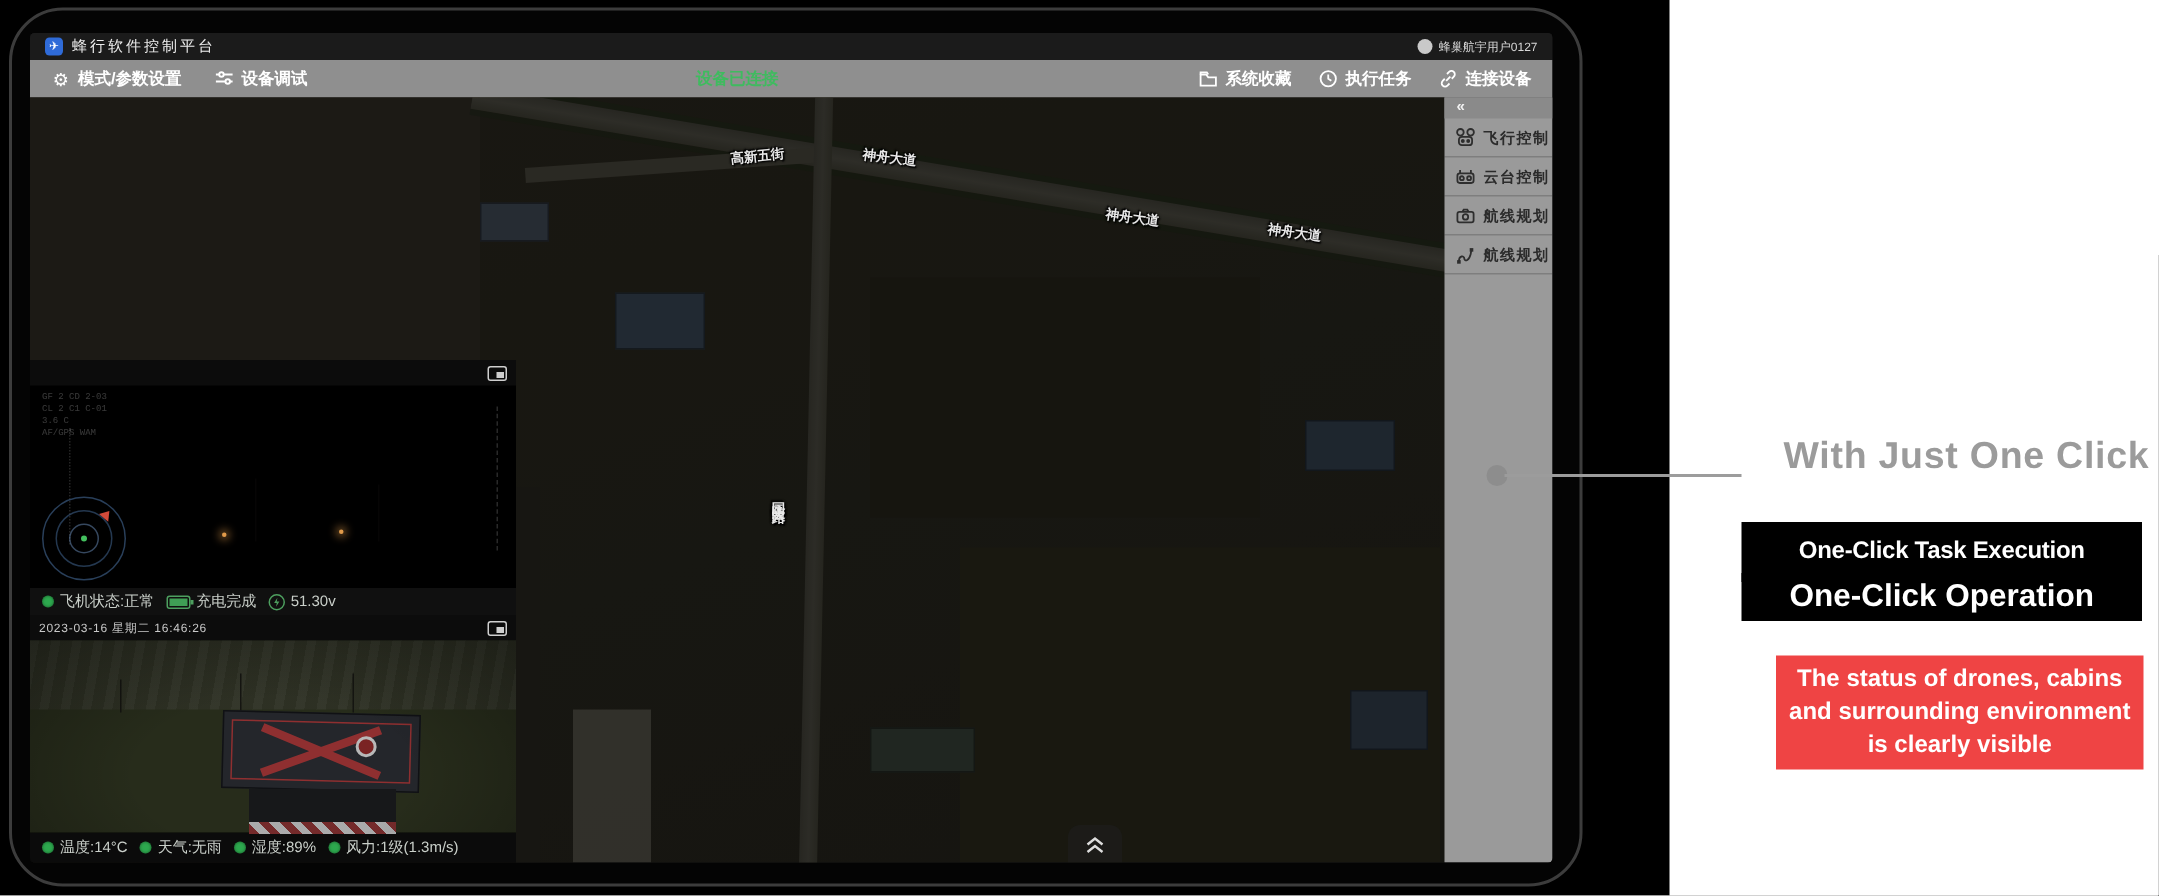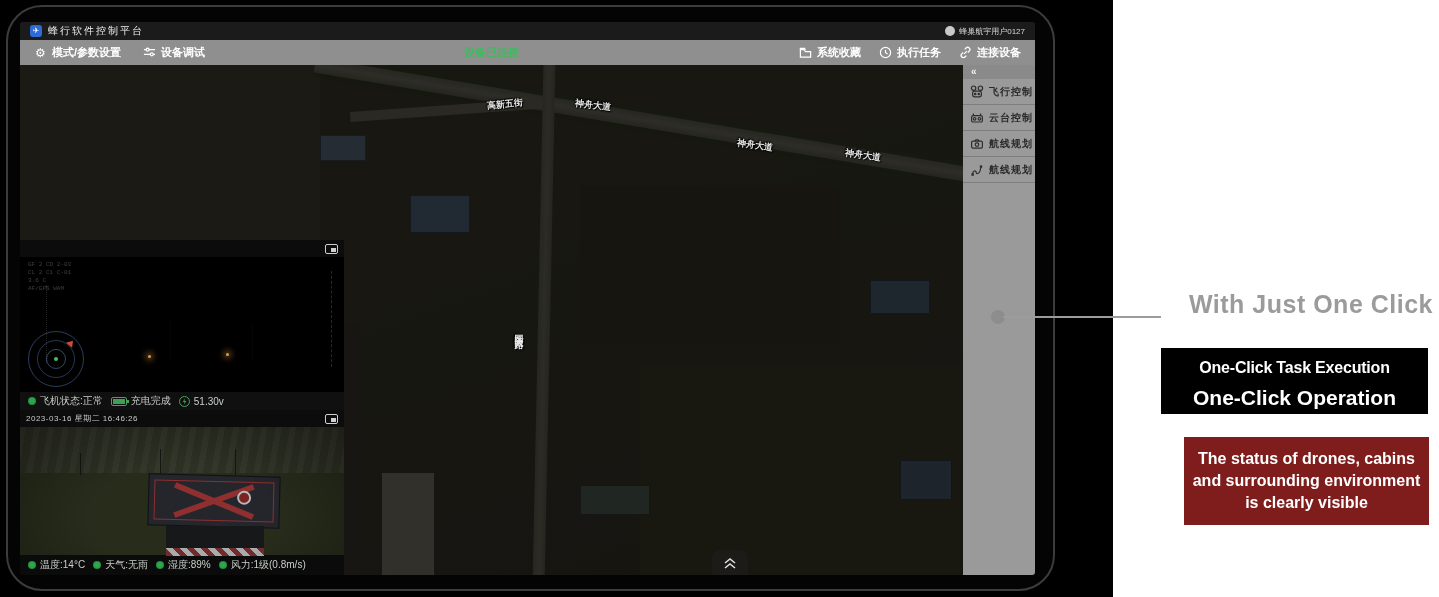--- a/index.html
+++ b/index.html
@@ -92,21 +92,21 @@
 
   
   .connector-dot { position:absolute; left:991px; top:310px; width:14px; height:14px; border-radius:50%; background:#8d8d8d; z-index:9; }
   .connector-line { position:absolute; left:1003px; top:316px; width:158px; height:2px; background:#9c9c9c; z-index:9; }
 
   
   .headline { position:absolute; top:290px; right:6px; font-size:25px; font-weight:bold; color:#9b9b9b; letter-spacing:.5px; white-space:nowrap; }
   .hl-block { position:absolute; left:1161px; width:267px; background:#000; color:#fff; display:flex; align-items:center; justify-content:center; overflow:hidden; }
   .hl1 { top:348px; height:40px; font-size:16px; font-weight:bold; white-space:nowrap; letter-spacing:-0.2px; }
   .hl2 { top:382px; height:32px; font-size:21px; font-weight:bold; white-space:nowrap; }
-  .desc-block { position:absolute; left:1184px; top:437px; width:245px; height:88px; background:#7f1d1d; color:#fff; display:flex; flex-direction:column; align-items:center; justify-content:center; gap:4px; }
+  .desc-block { position:absolute; left:1184px; top:437px; width:245px; height:76px; background:#ef4444; color:#fff; display:flex; flex-direction:column; align-items:center; justify-content:center; gap:4px; }
   .desc-line { font-size:16px; font-weight:bold; white-space:nowrap; }
 </style>
 </head>
 <body>
 
 <div class="page">
   <div class="device-bg"></div>
   <div class="tablet-frame"></div>
 
   <div class="screen">
@@ -327,21 +327,21 @@
         <span class="st-item">
           <span class="st-dot"></span>
           <span>天气:无雨</span>
         </span>
         <span class="st-item">
           <span class="st-dot"></span>
           <span>湿度:89%</span>
         </span>
         <span class="st-item">
           <span class="st-dot"></span>
-          <span>风力:1级(0.8m/s)</span>
+          <span>风力:1级(1.3m/s)</span>
         </span>
       </div>
     </div>
 
   </div>
 
   <div class="connector-dot"></div>
   <div class="connector-line"></div>
 
   <div class="headline">With Just One Click</div>

